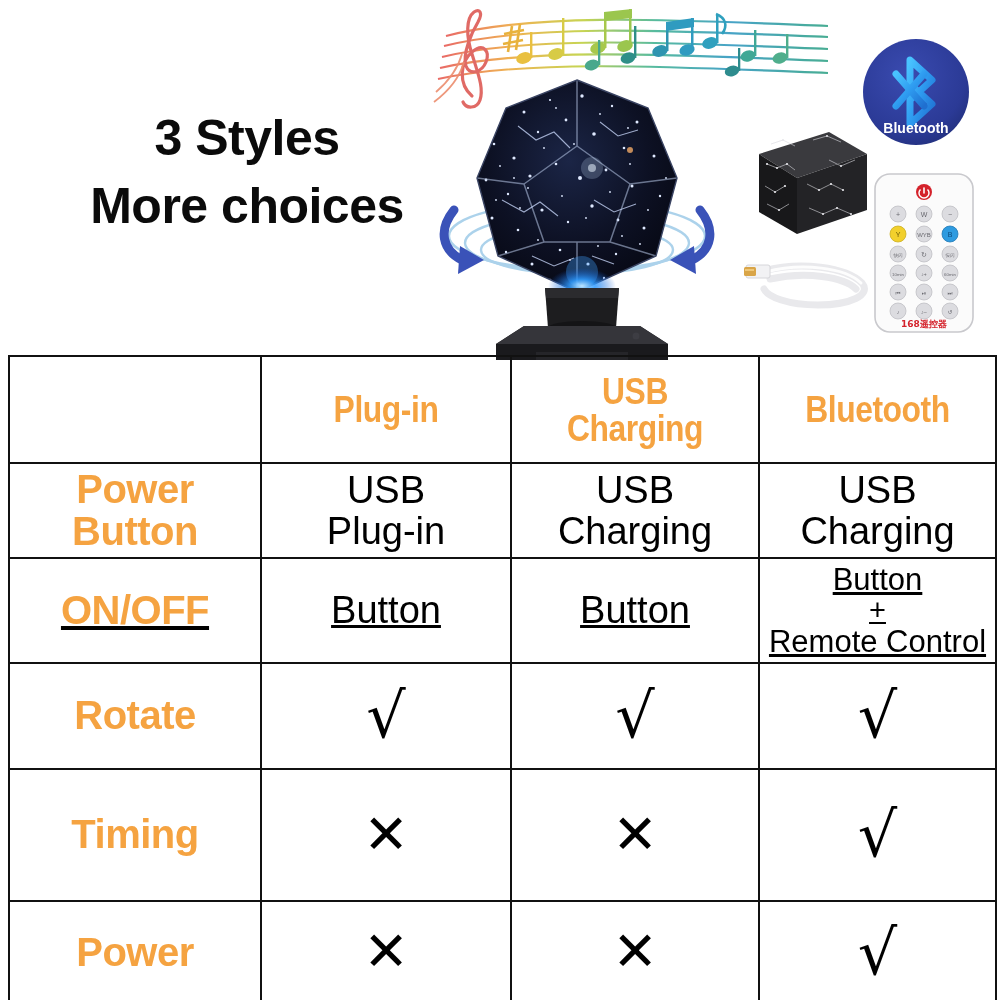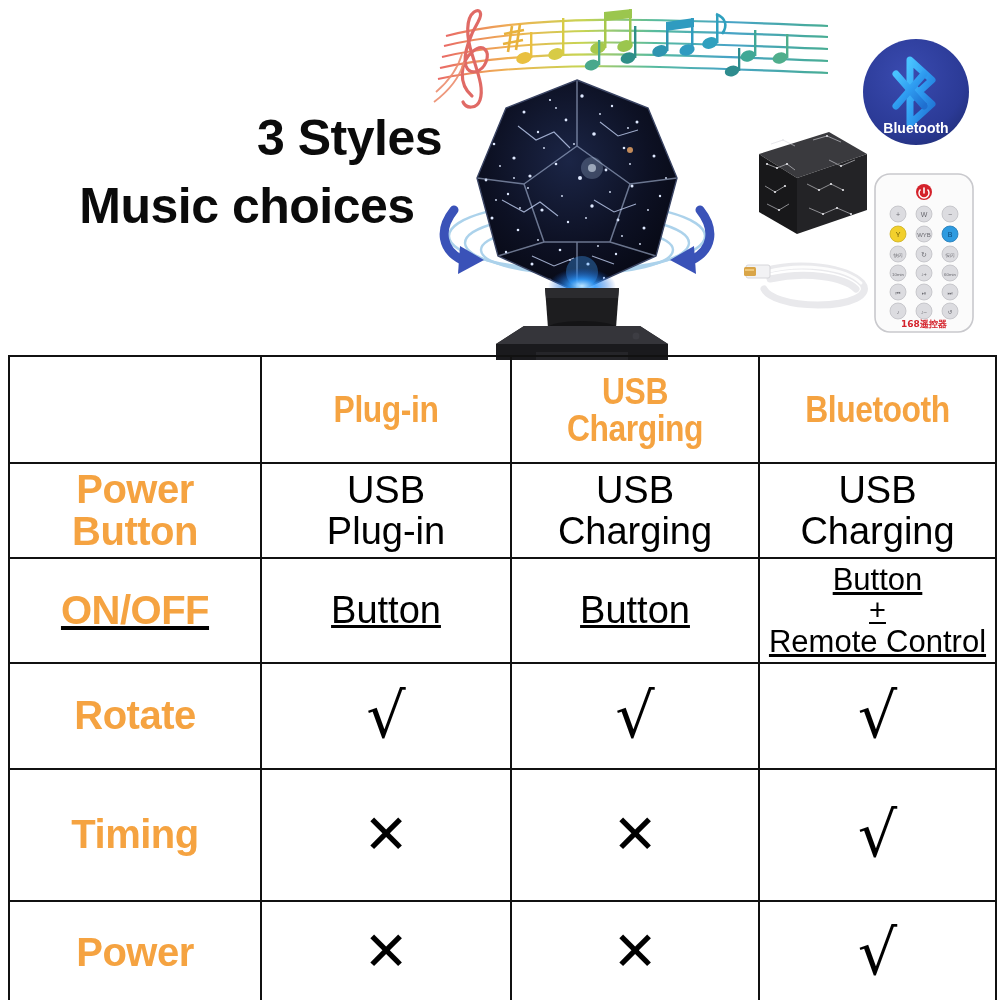--- a/index.html
+++ b/index.html
@@ -20,21 +20,21 @@
     position: absolute;
     left: 52px; top: 104px;
     width: 390px;
     color: #0b0b0b;
     font-weight: bold;
     font-size: 50px;
     line-height: 1.36;
     text-align: center;
     letter-spacing: -0.5px;
   }
-  .headline .l1 { display: block; text-align: right; }
+  .headline .l1 { display: block; }
   .headline .l2 { display: block; }
 
   
   #music { position: absolute; left: 428px; top: -4px; width: 420px; height: 120px; }
 
   
   #lamp { position: absolute; left: 432px; top: 60px; width: 290px; height: 300px; }
 
   
   #giftbox { position: absolute; left: 737px; top: 124px; width: 132px; height: 118px; }
@@ -126,21 +126,21 @@
 </style>
 </head>
 <body>
 
 <div id="page">
 
   <div id="hero">
 
     <div class="headline">
       <span class="l1">3 Styles</span>
-      <span class="l2">Music choices</span>
+      <span class="l2">More choices</span>
     </div>
 
     <svg id="music" viewBox="0 0 420 120">
       <defs>
         <linearGradient id="staffgrad" x1="0" y1="0" x2="1" y2="0">
           <stop offset="0%" stop-color="#E8635E"></stop>
           <stop offset="18%" stop-color="#EFAF4A"></stop>
           <stop offset="36%" stop-color="#C5D24A"></stop>
           <stop offset="55%" stop-color="#4FB89A"></stop>
           <stop offset="75%" stop-color="#3E9FC4"></stop>

